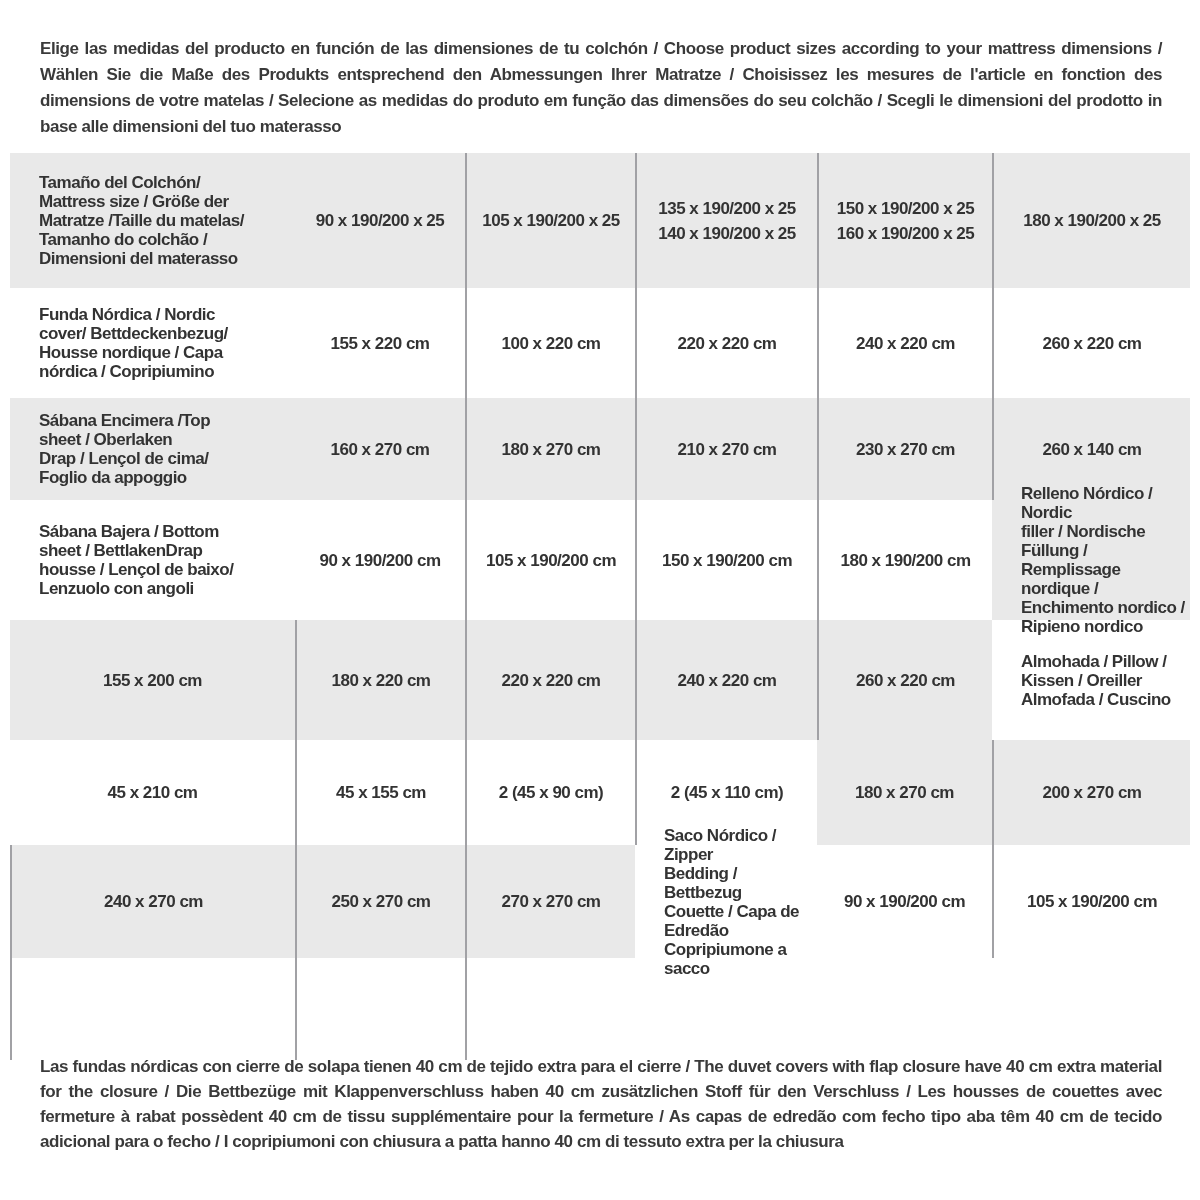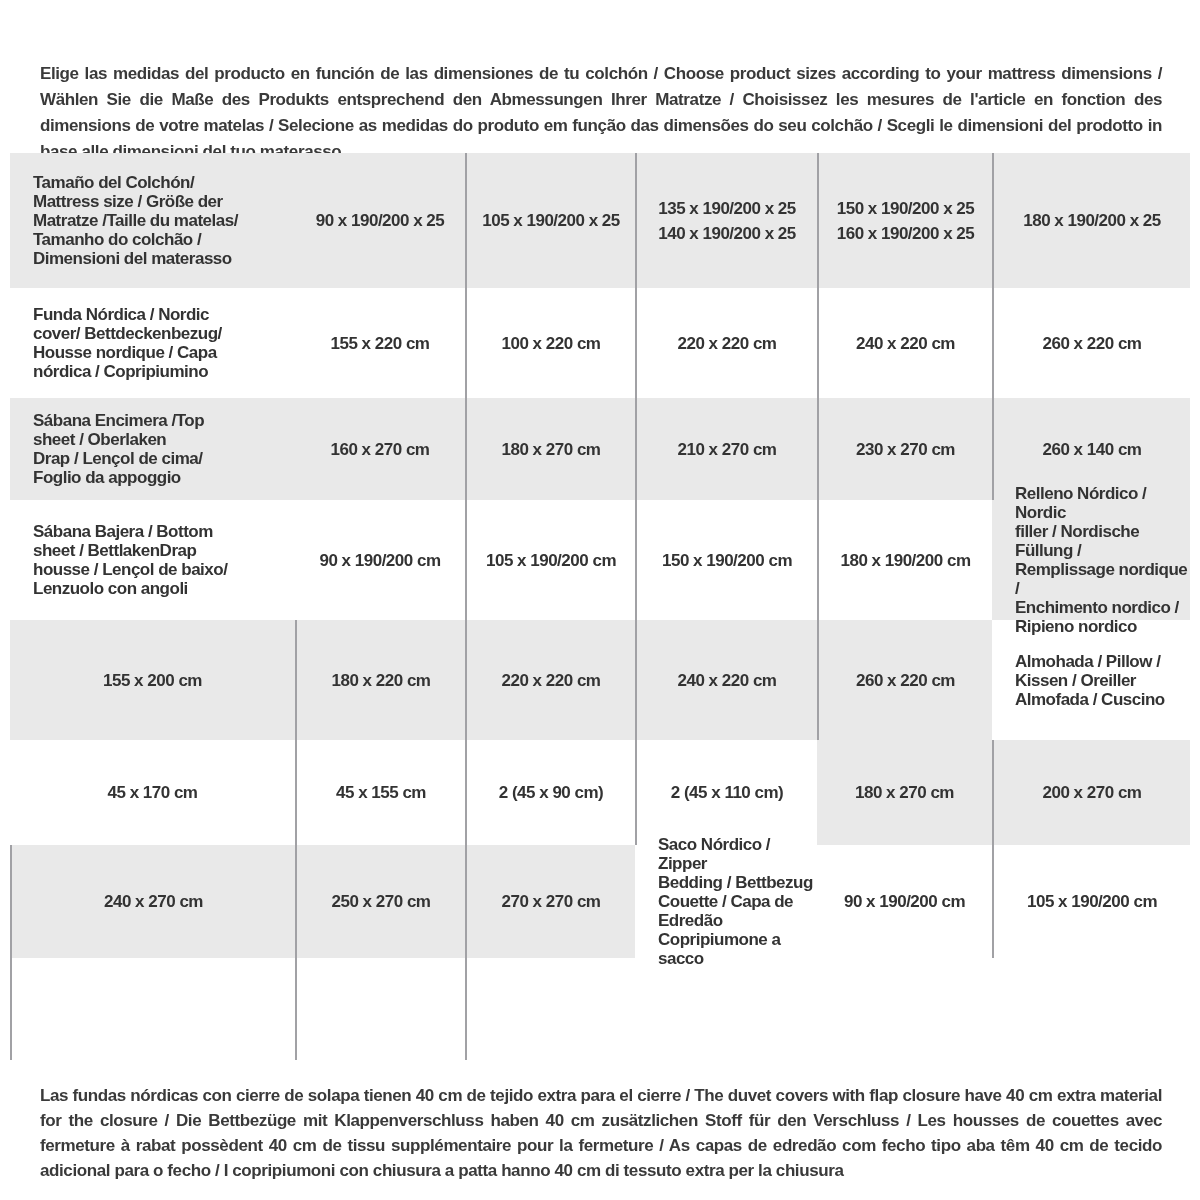--- a/index.html
+++ b/index.html
@@ -14,39 +14,39 @@
   .intro, .footnote {
     position: absolute;
     left: 40px;
     width: 1122px;
     font-weight: 700;
     font-size: 17px;
     letter-spacing: -0.4px;
     color: #3a3a3a;
     text-align: justify;
   }
-  .intro { top: 44px; line-height: 26px; }
-  .footnote { top: 1066px; line-height: 25px; }
+  .intro { top: 19px; line-height: 26px; }
+  .footnote { top: 1037px; line-height: 25px; }
   .size-table {
     position: absolute;
     left: 10px; top: 153px;
     display: grid;
     grid-template-columns: 285px 170px 170px 182px 175px 198px;
     grid-template-rows: 135px 110px 102px 120px 120px 105px 113px 102px;
   }
   .cell {
     display: flex;
     align-items: center;
     white-space: pre-line;
     font-weight: 700;
     color: #333333;
   }
   .cell.shaded { background: var(--shade, #e9e9e9); }
   .label-cell {
-    padding-left: 23px;
+    padding-left: 29px;
     font-size: 17px;
     line-height: 19px;
     letter-spacing: -0.5px;
   }
   .value-cell {
     justify-content: center;
     text-align: center;
     font-size: 17px;
     line-height: 25px;
     letter-spacing: -0.5px;
@@ -103,21 +103,21 @@
 Enchimento nordico /
 Ripieno nordico</div>
       <div class="cell value-cell shaded">155 x 200 cm</div>
       <div class="cell value-cell shaded divided">180 x 220 cm</div>
       <div class="cell value-cell shaded divided">220 x 220 cm</div>
       <div class="cell value-cell shaded divided">240 x 220 cm</div>
       <div class="cell value-cell shaded divided">260 x 220 cm</div>
       <div class="cell label-cell">Almohada  / Pillow /
 Kissen / Oreiller
 Almofada / Cuscino</div>
-      <div class="cell value-cell">45 x 170 cm</div>
+      <div class="cell value-cell">45 x 210 cm</div>
       <div class="cell value-cell divided">45 x 155 cm</div>
       <div class="cell value-cell divided">2 (45 x 90 cm)</div>
       <div class="cell value-cell divided">2 (45 x 110 cm)</div>
       <div class="cell value-cell shaded">180 x 270 cm</div>
       <div class="cell value-cell shaded divided">200 x 270 cm</div>
       <div class="cell value-cell shaded divided">240 x 270 cm</div>
       <div class="cell value-cell shaded divided">250 x 270 cm</div>
       <div class="cell value-cell shaded divided">270 x 270 cm</div>
       <div class="cell label-cell">Saco Nórdico / Zipper
 Bedding / Bettbezug

